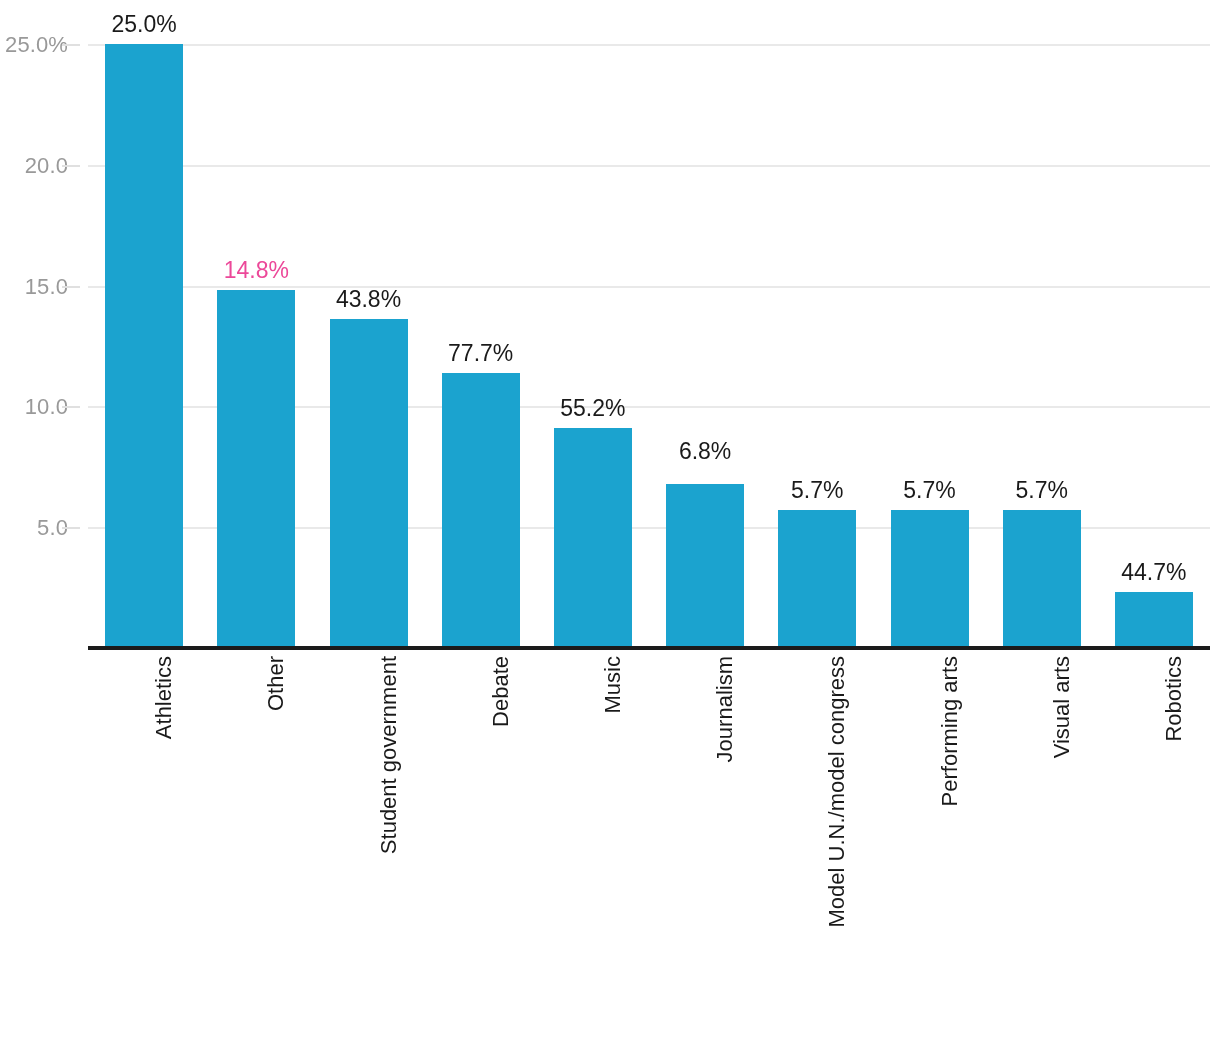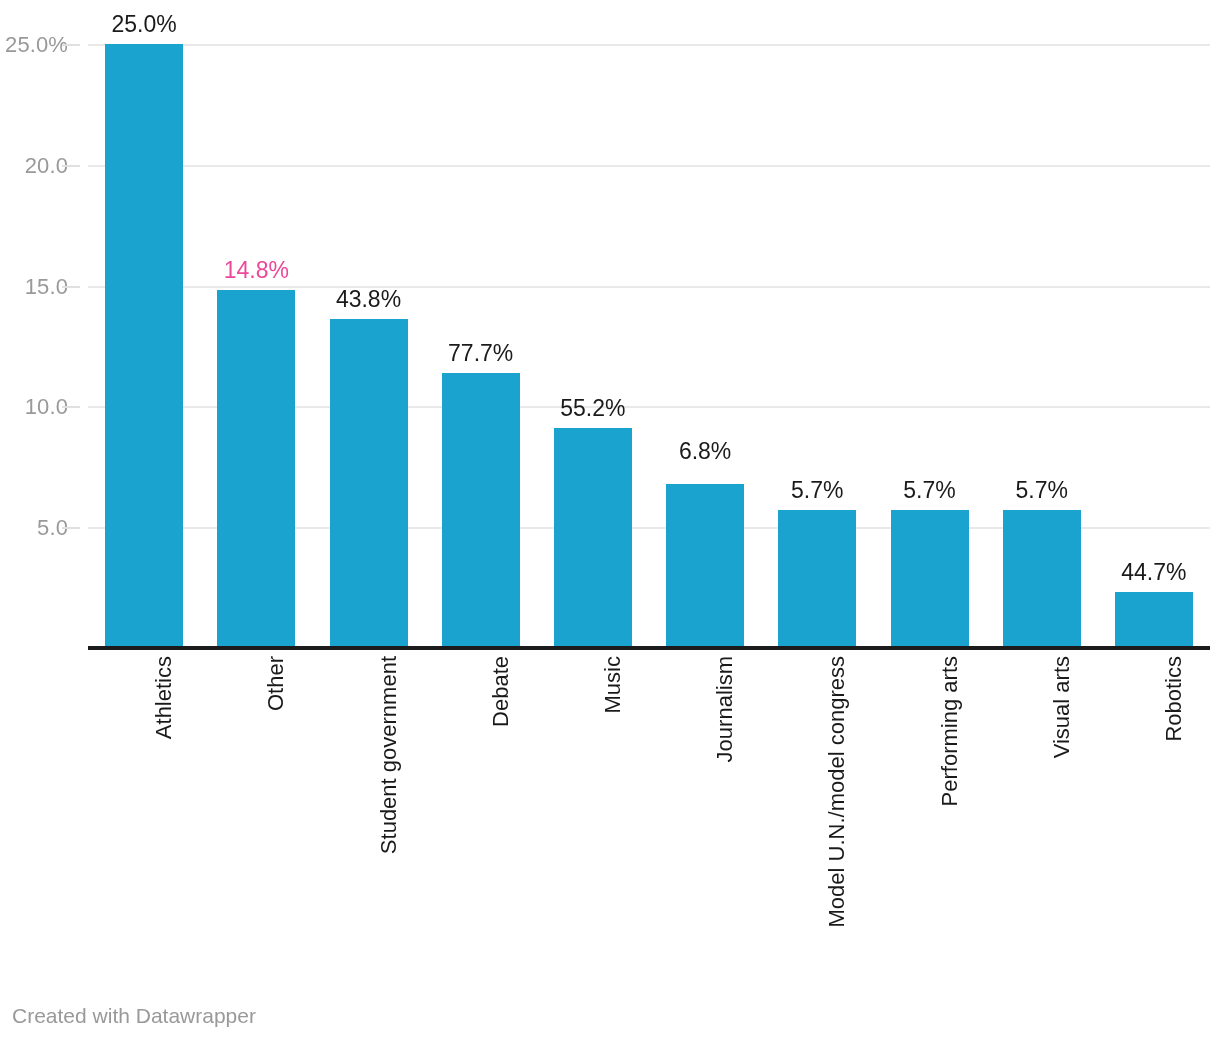--- a/index.html
+++ b/index.html
@@ -195,15 +195,14 @@
         <div class="cat-label">Performing arts</div>
       </div>
       <div class="cat-label-wrap" style="left: 1050.7px;">
         <div class="cat-label">Visual arts</div>
       </div>
       <div class="cat-label-wrap" style="left: 1162.9px;">
         <div class="cat-label">Robotics</div>
       </div>
     </div>
 
-  <div class="footer">Created with Datawrapper</div>
 
 </div>
 
 </body></html>

